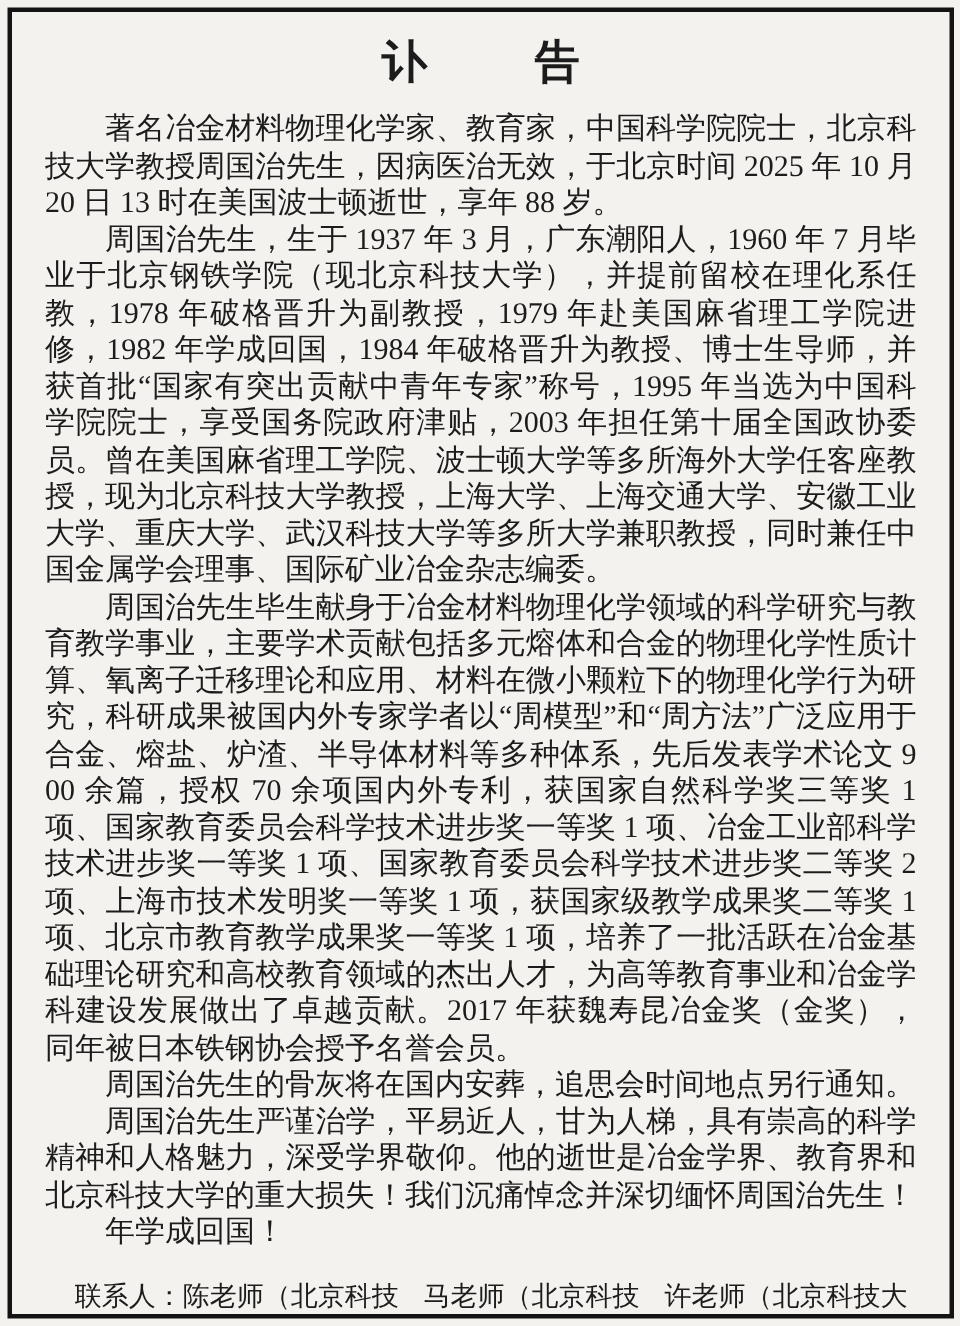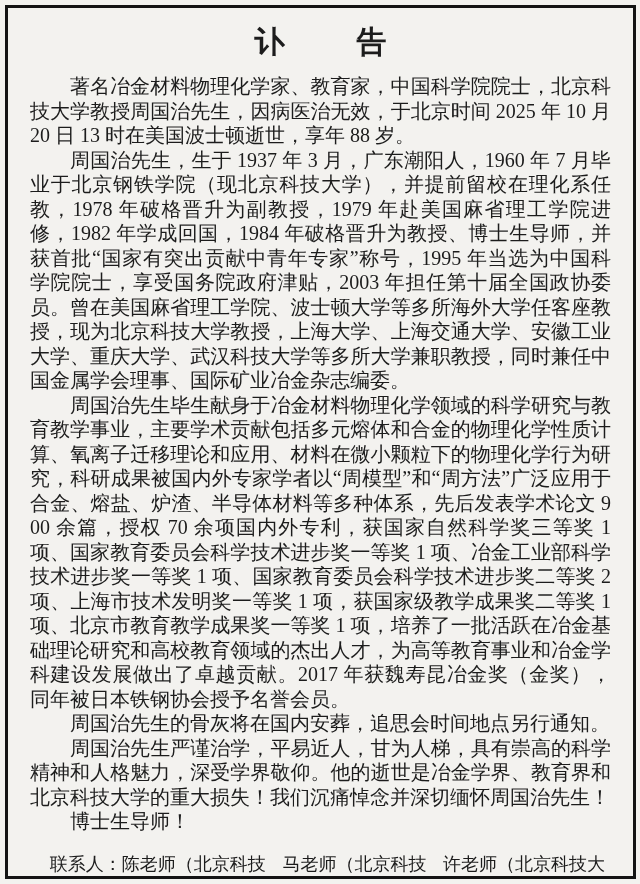--- a/index.html
+++ b/index.html
@@ -75,21 +75,21 @@
     <h1 class="title">
       <span>讣</span>
       <span>告</span>
     </h1>
 
     <p class="para">著名冶金材料物理化学家、教育家，中国科学院院士，北京科技大学教授周国治先生，因病医治无效，于北京时间 2025 年 10 月 20 日 13 时在美国波士顿逝世，享年 88 岁。</p>
     <p class="para">周国治先生，生于 1937 年 3 月，广东潮阳人，1960 年 7 月毕业于北京钢铁学院（现北京科技大学），并提前留校在理化系任教，1978 年破格晋升为副教授，1979 年赴美国麻省理工学院进修，1982 年学成回国，1984 年破格晋升为教授、博士生导师，并获首批“国家有突出贡献中青年专家”称号，1995 年当选为中国科学院院士，享受国务院政府津贴，2003 年担任第十届全国政协委员。曾在美国麻省理工学院、波士顿大学等多所海外大学任客座教授，现为北京科技大学教授，上海大学、上海交通大学、安徽工业大学、重庆大学、武汉科技大学等多所大学兼职教授，同时兼任中国金属学会理事、国际矿业冶金杂志编委。</p>
     <p class="para">周国治先生毕生献身于冶金材料物理化学领域的科学研究与教育教学事业，主要学术贡献包括多元熔体和合金的物理化学性质计算、氧离子迁移理论和应用、材料在微小颗粒下的物理化学行为研究，科研成果被国内外专家学者以“周模型”和“周方法”广泛应用于合金、熔盐、炉渣、半导体材料等多种体系，先后发表学术论文 900 余篇，授权 70 余项国内外专利，获国家自然科学奖三等奖 1 项、国家教育委员会科学技术进步奖一等奖 1 项、冶金工业部科学技术进步奖一等奖 1 项、国家教育委员会科学技术进步奖二等奖 2 项、上海市技术发明奖一等奖 1 项，获国家级教学成果奖二等奖 1 项、北京市教育教学成果奖一等奖 1 项，培养了一批活跃在冶金基础理论研究和高校教育领域的杰出人才，为高等教育事业和冶金学科建设发展做出了卓越贡献。2017 年获魏寿昆冶金奖（金奖），同年被日本铁钢协会授予名誉会员。</p>
     <p class="para">周国治先生的骨灰将在国内安葬，追思会时间地点另行通知。</p>
     <p class="para">周国治先生严谨治学，平易近人，甘为人梯，具有崇高的科学精神和人格魅力，深受学界敬仰。他的逝世是冶金学界、教育界和北京科技大学的重大损失！我们沉痛悼念并深切缅怀周国治先生！</p>
-    <p class="para">博士生导师！</p>
+    <p class="para">年学成回国！</p>
 
     <div class="contact-block">
       <div class="contact-row">
         <span class="contact-label">联系人：</span>
         <div class="contact-entries">
           <span>陈老师（北京科技大学冶金学部，18600645610）</span>
           <span>马老师（北京科技大学冶金学部，15001017062）</span>
           <span>许老师（北京科技大学校长办公室，18500190546）</span>
         </div>
       </div>

